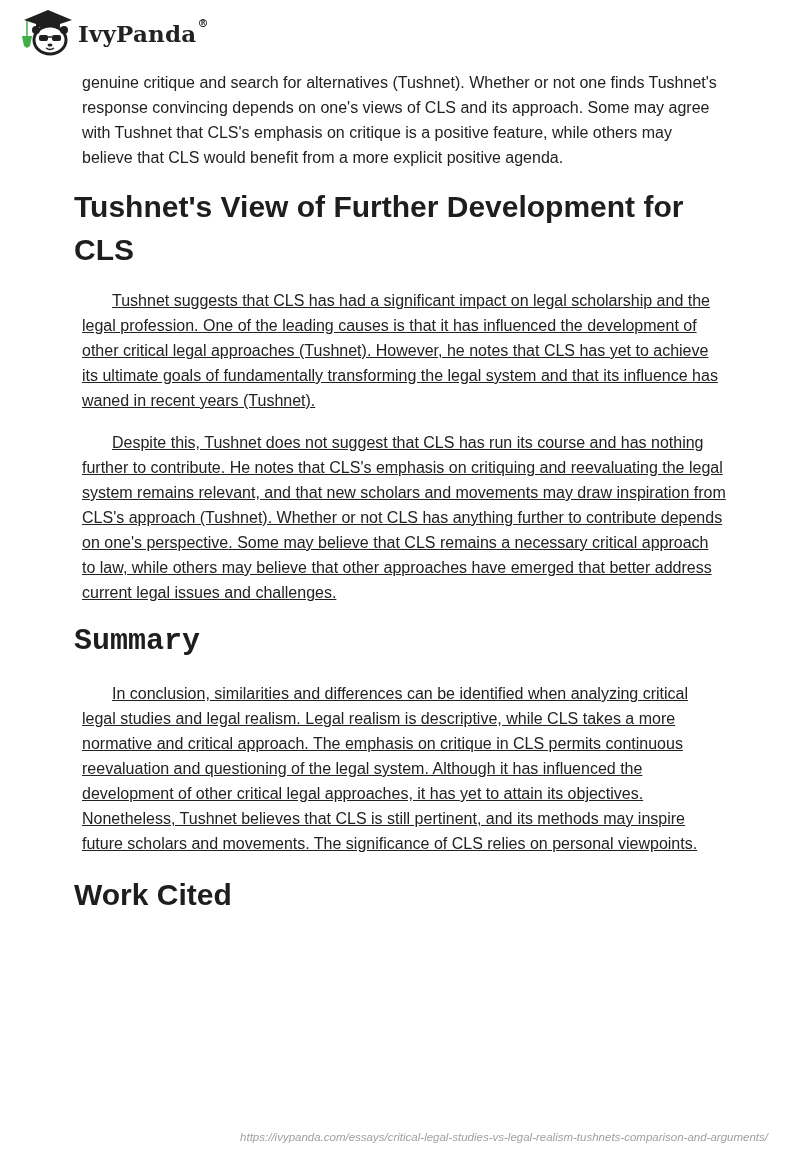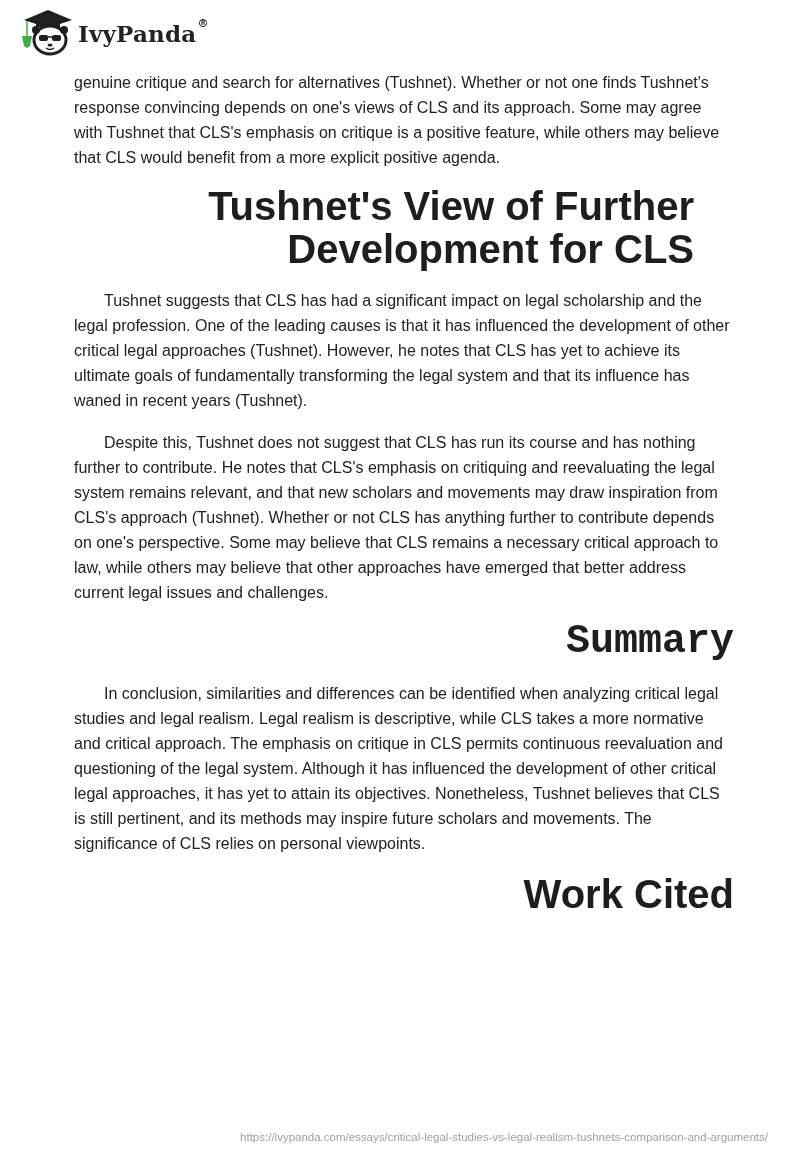--- a/index.html
+++ b/index.html
@@ -12,28 +12,28 @@
     .logo-mark { width: 58px; height: 50px; position: relative; }
     .logo-text {
       font-family: "DejaVu Serif", serif; font-weight: bold; font-size: 23px;
       color: #222; margin-left: 2px; letter-spacing: 0.2px; position: relative; top: 2px;
     }
     .logo-reg { font-size: 11px; vertical-align: top; position: relative; top: -3px; margin-left: 1px; }
     .doc-title {
       position: absolute; right: 32px; top: 14px; font-size: 13px; color: #8a8a8a;
     }
     .content { position: absolute; left: 74px; top: 70px; width: 660px; }
-    p { margin: 0; font-size: 16px; line-height: 25px; color: #222; }
-    p.indent { text-indent: 30px; }
+    p { margin: 8px; font-size: 16px; line-height: 25px; color: #222; }
+    p.indent { text-indent: 30px; text-decoration: underline; }
     h2 {
-      margin: 0; font-size: 40px; line-height: 43px; font-weight: bold; color: #1e1e1e; text-align: right;
+      margin: 0; font-size: 30px; line-height: 43px; font-weight: bold; color: #1e1e1e;
     }
     a.cite-link { color: #1a9a8c; text-decoration: underline; }
     .footer-url {
-      position: absolute; right: 32px; top: 1131px; font-size: 11.5px; color: #a0a0a0;
+      position: absolute; right: 32px; top: 1131px; font-size: 11.5px; color: #a0a0a0; font-style: italic;
     }
   </style>
 </head>
 <body>
 
 <div class="header">
   <div class="logo">
     <div class="logo-mark">
       <svg width="58" height="50" viewBox="0 0 58 50">
 

